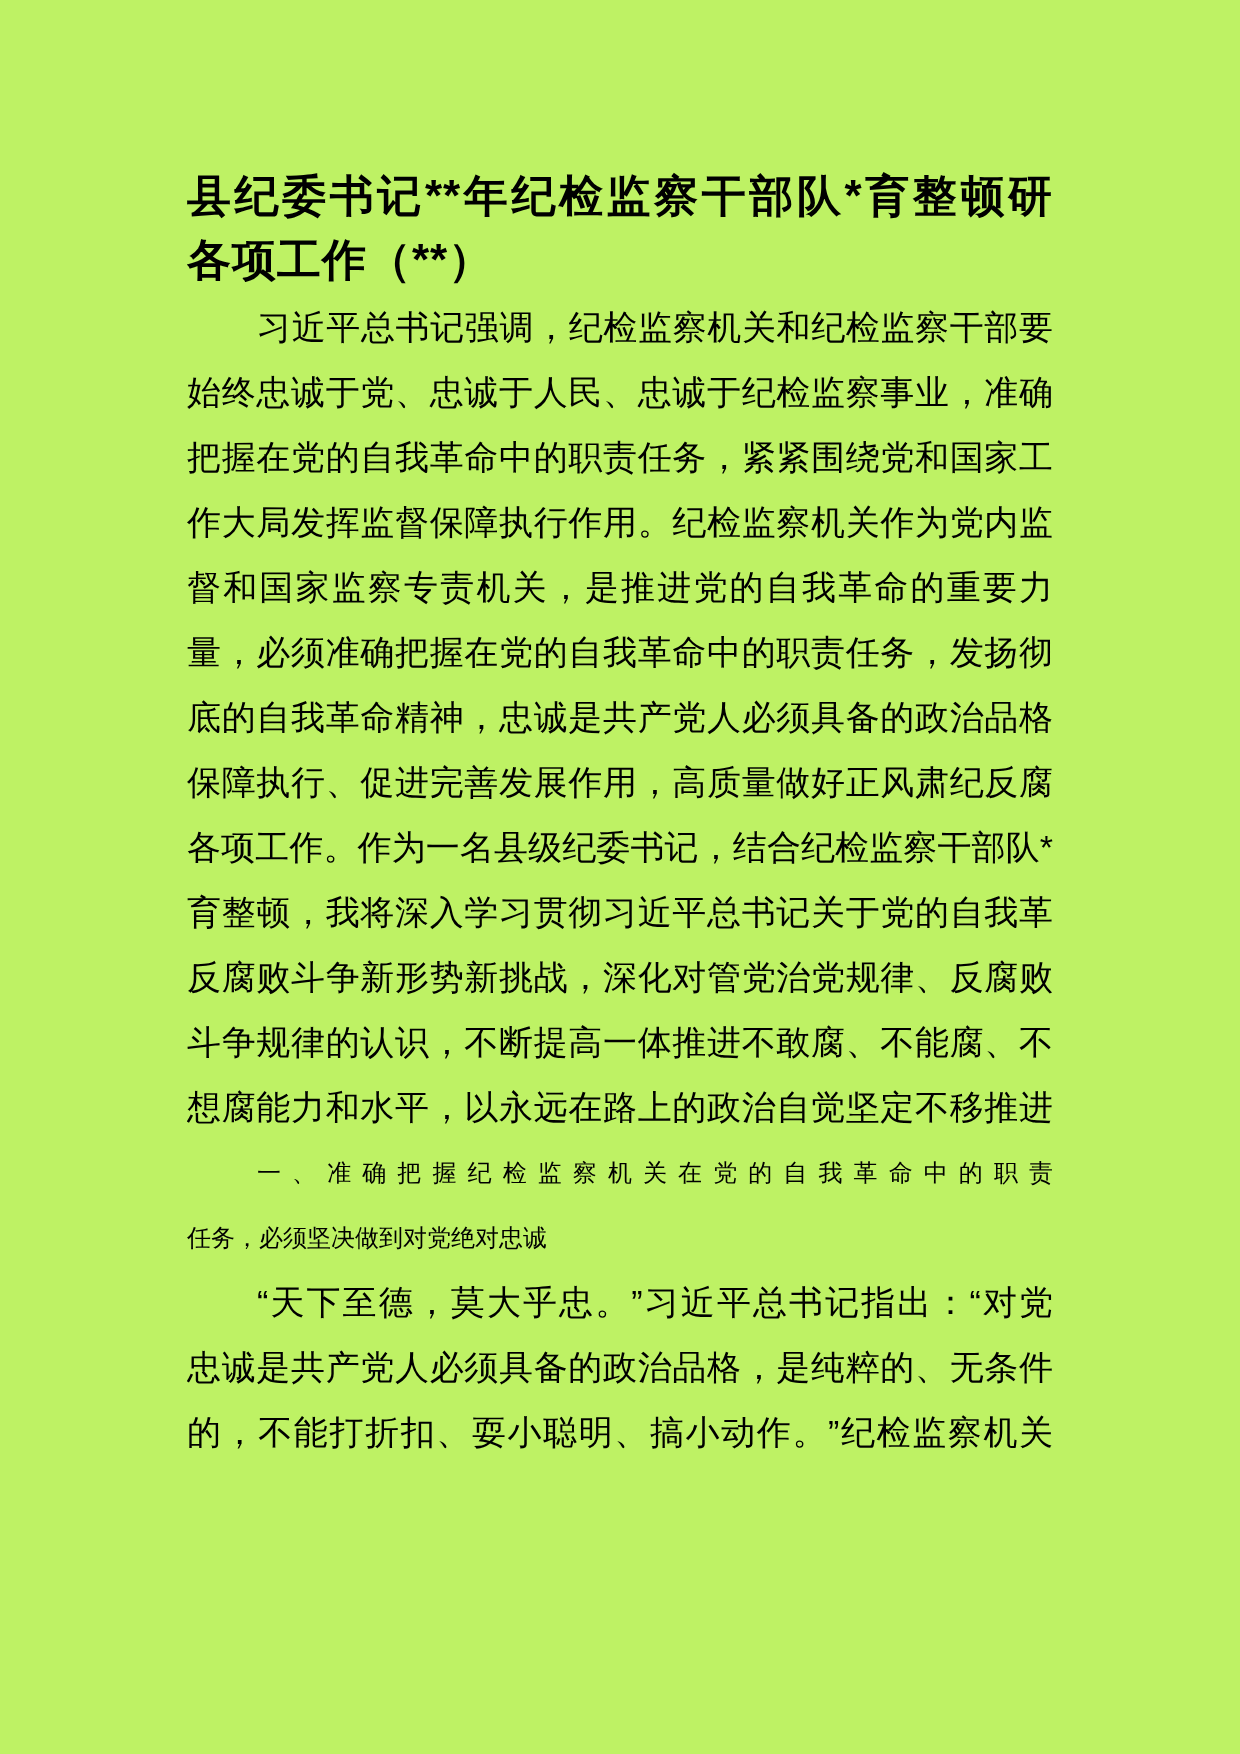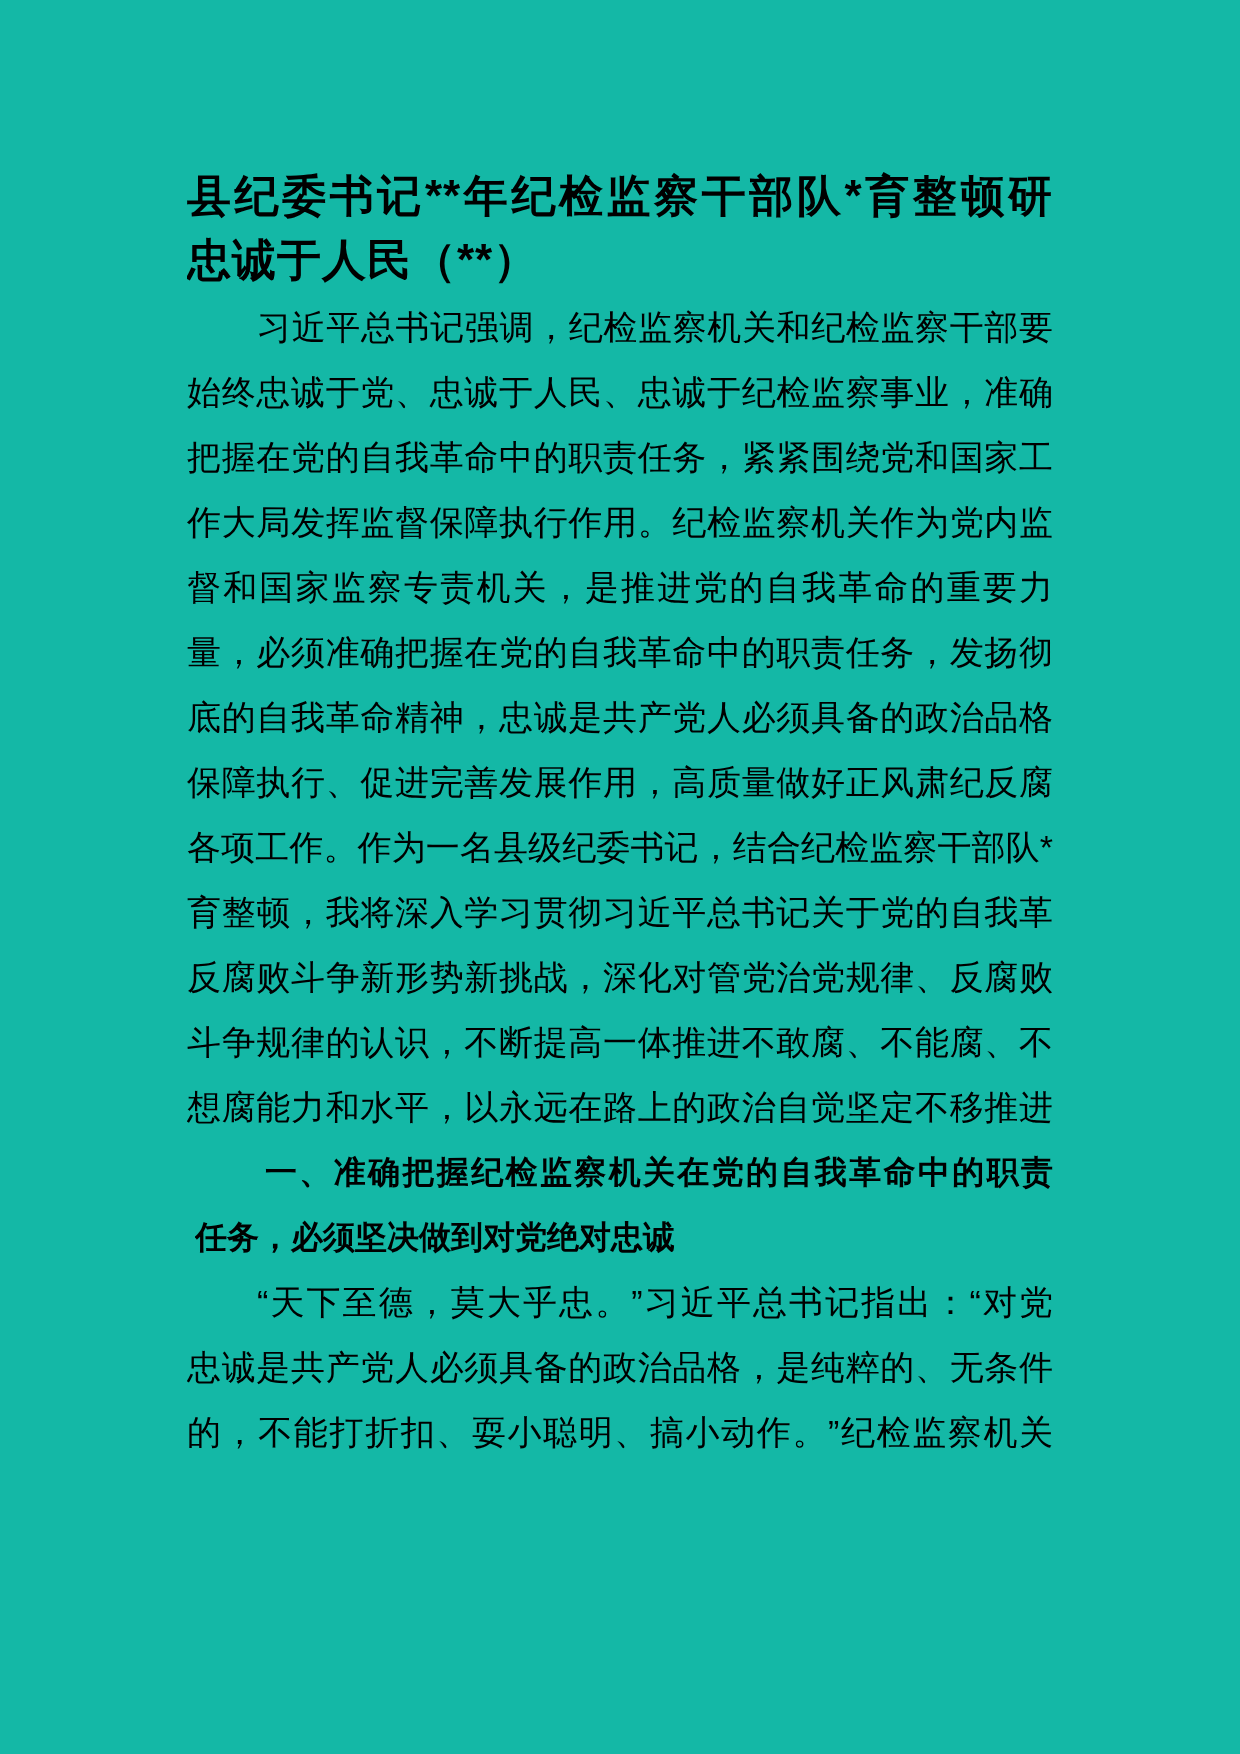--- a/index.html
+++ b/index.html
@@ -5,43 +5,42 @@
   html, body {
     margin: 0;
     padding: 0;
     background: #ffffff;
   }
   .page {
     position: relative;
     width: 1240px;
     height: 1754px;
     margin: 0 auto;
-    background: #14b8a6;
+    background: #bef264;
     color: #000000;
     box-sizing: border-box;
     padding: 164px 187px 0 187px;
     overflow: hidden;
     font-family: "Liberation Sans", "DejaVu Sans", sans-serif;
   }
   .doc-title {
     font-size: 44px;
     line-height: 64px;
     font-weight: 700;
     letter-spacing: 1px;
   }
   .body-block {
     font-size: 34px;
     line-height: 65px;
     font-weight: 400;
   }
   .heading-block {
-    font-size: 32px;
+    font-size: 24px;
     line-height: 65px;
-    font-weight: 700;
-    margin-left: 8px;
+    font-weight: 400;
   }
   .first-body {
     margin-top: 3px;
   }
   
   .line {
     white-space: nowrap;
     overflow: hidden;
     text-align: justify;
     text-align-last: justify;
@@ -54,21 +53,21 @@
     padding-left: 70px; 
   }
 </style>
 </head>
 <body>
 
 <div class="page">
 
   <div class="doc-title">
     <div class="line">县纪委书记**年纪检监察干部队*育整顿研</div>
-    <div class="line plain">忠诚于人民（**）</div>
+    <div class="line plain">各项工作（**）</div>
   </div>
 
   <div class="body-block first-body">
     <div class="line indent">习近平总书记强调，纪检监察机关和纪检监察干部要</div>
     <div class="line">始终忠诚于党、忠诚于人民、忠诚于纪检监察事业，准确</div>
     <div class="line">把握在党的自我革命中的职责任务，紧紧围绕党和国家工</div>
     <div class="line">作大局发挥监督保障执行作用。纪检监察机关作为党内监</div>
     <div class="line">督和国家监察专责机关，是推进党的自我革命的重要力</div>
     <div class="line">量，必须准确把握在党的自我革命中的职责任务，发扬彻</div>
     <div class="line">底的自我革命精神，忠诚是共产党人必须具备的政治品格</div>

